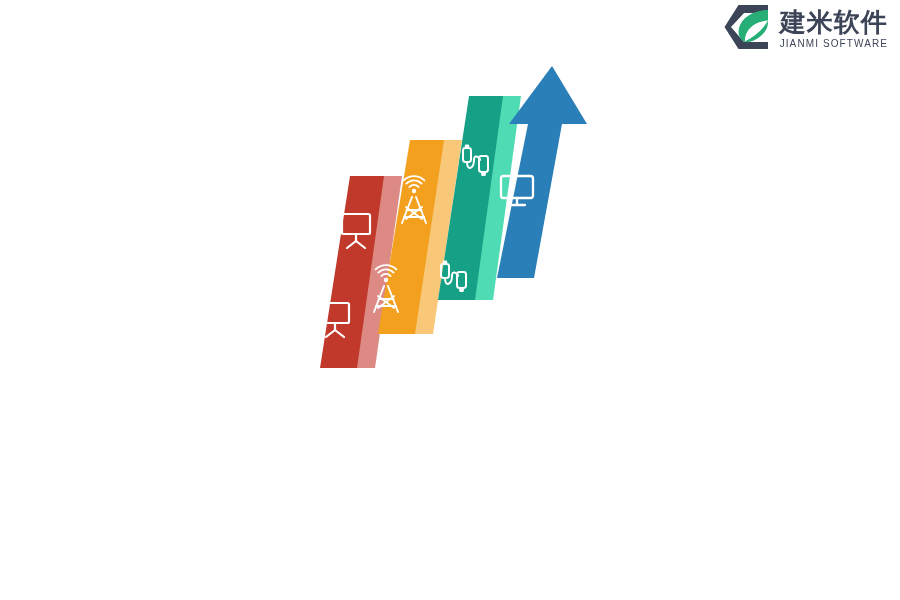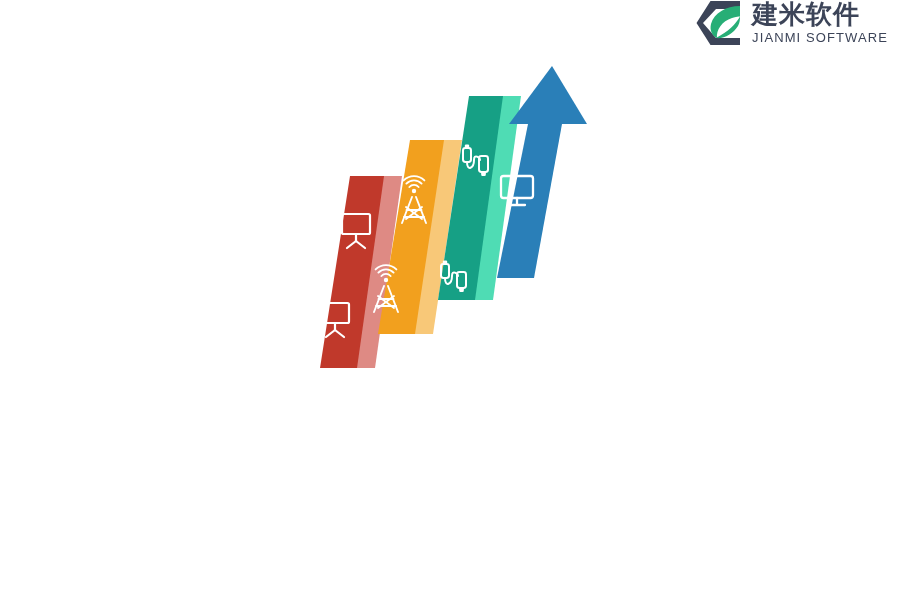--- a/index.html
+++ b/index.html
@@ -8,32 +8,32 @@
     background:#ffffff;
     font-family:"Liberation Sans","DejaVu Sans",sans-serif;
     overflow:hidden;
   }
   #page { position:relative; width:900px; height:600px; background:#fff; }
 
   
   #brand {
     position:absolute;
     top:0px; right:12px;
-    display:flex; align-items:flex-start; gap:8px;
+    display:flex; align-items:flex-end; gap:8px;
     height:50px;
   }
   #brand-mark { width:48px; height:46px; flex:none; display:block; }
   #brand-words { display:flex; flex-direction:column; justify-content:center; }
   #brand-cn {
     font-size:26px; font-weight:bold; line-height:1.08;
     color:#3c4458; letter-spacing:1px;
     font-family:"Liberation Sans","DejaVu Sans",sans-serif;
   }
   #brand-en {
-    font-size:13px; line-height:1.2; color:#3c4458;
+    font-size:10px; line-height:1.2; color:#3c4458;
     letter-spacing:1.1px; margin-top:2px;
   }
 
   
   #hero {
     position:absolute;
     left:290px; top:48px;
     width:300px; height:340px;
   }
   #hero svg { display:block; width:100%; height:100%; }

